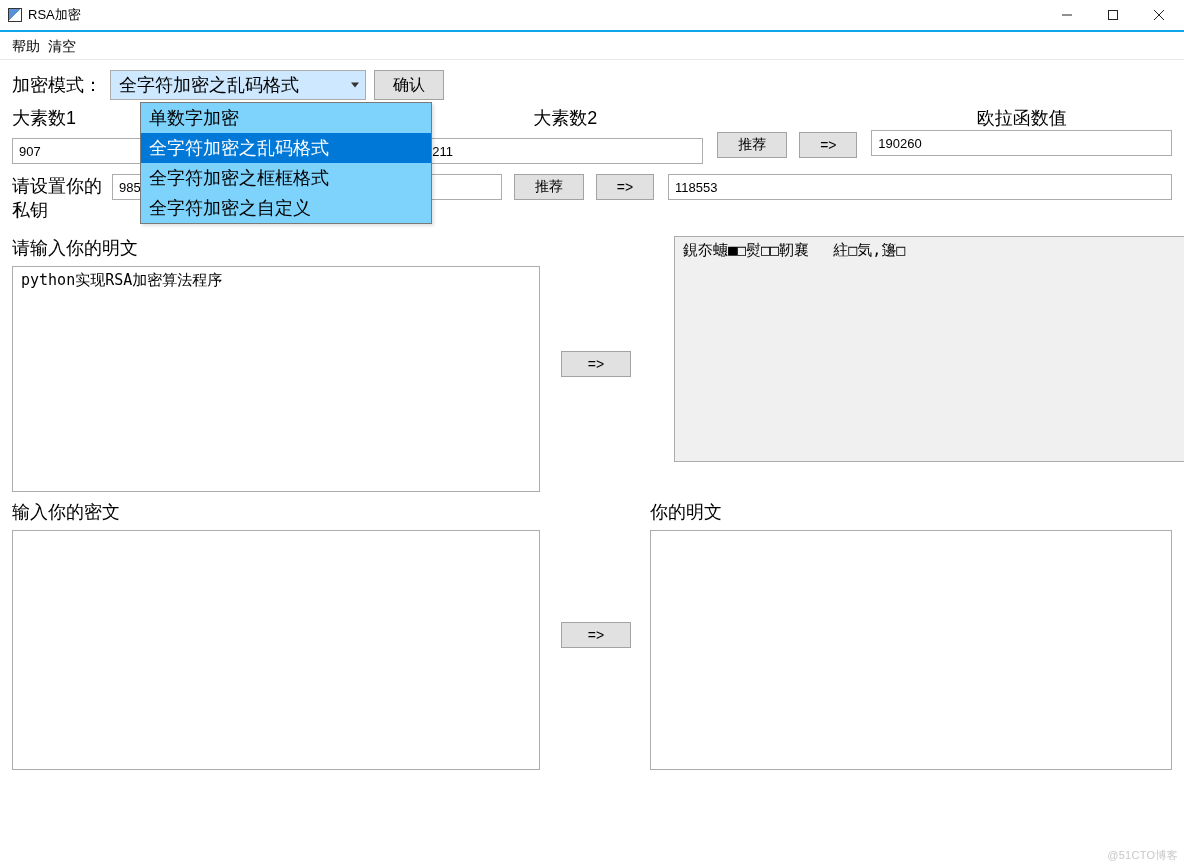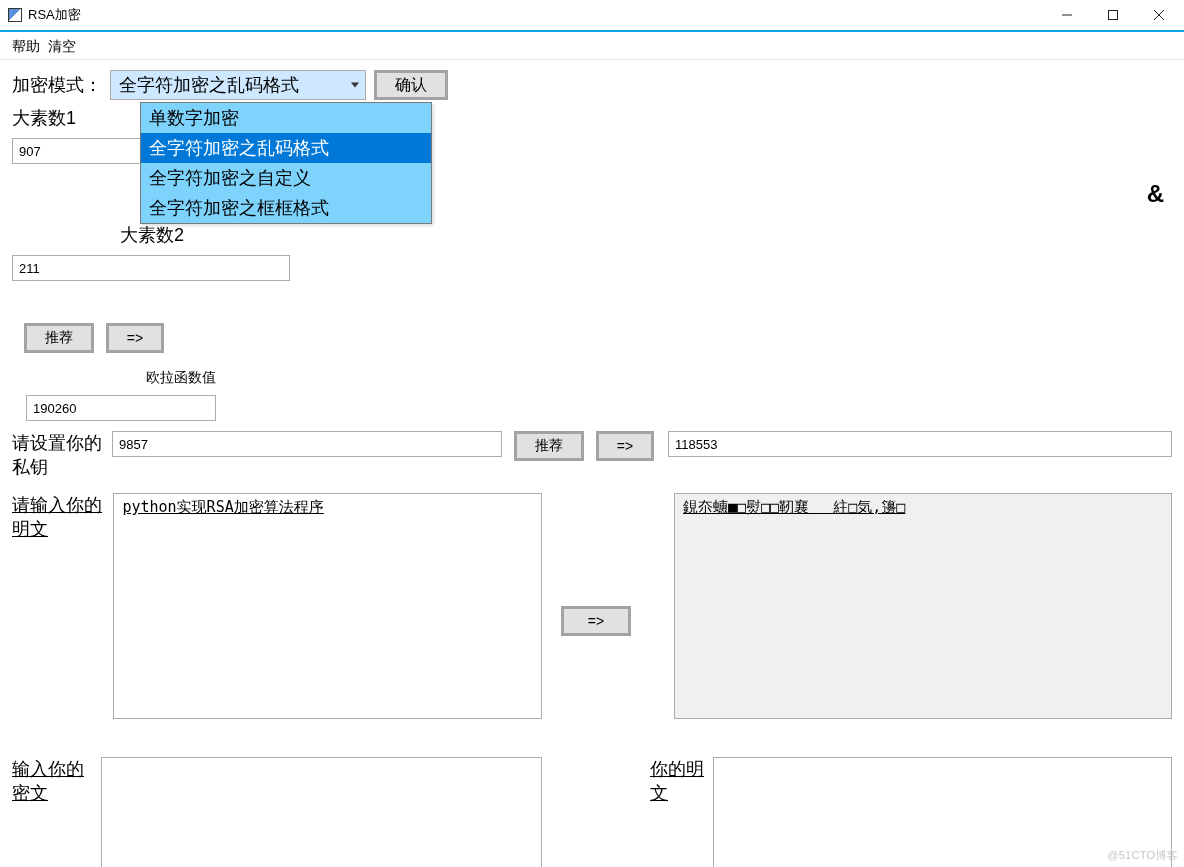--- a/index.html
+++ b/index.html
@@ -66,48 +66,48 @@
     border:1px solid #7a7a7a;
     z-index: 50;
     box-shadow: 2px 2px 3px rgba(0,0,0,0.12);
   }
   .dropdown-item {
     padding: 2px 8px 2px 8px; font-size: 18px; line-height: 26px;
   }
   .dropdown-item.selected { background:#0078d7; color:#ffffff; }
 
   .btn {
-    background:#e1e1e1; border:3px solid #a3a3a3;
+    background:#e1e1e1; border:1px solid #a3a3a3;
     height:30px; padding:0 18px; font-size:16px; display:inline-flex; align-items:center; justify-content:center;
     min-width: 60px;
   }
   .btn-sm { height:26px; font-size:14px; padding:12px 14px; min-width:70px;}
   .input {
     height: 26px; border:1px solid #acacac; background:#fff; padding:0 6px;
     font-size: 13px;
   }
   .textarea {
     border:1px solid #acacac; background:#fff; padding:4px 8px;
     font-size: 15px; resize:none; overflow:auto;
   }
 
-  .primes-row { display:flex; align-items:flex-start; gap:16px; margin-top:2px;flex-direction:column;}
+  .primes-row { display:flex; align-items:flex-start; gap:0; margin-top:2px;}
   .prime-block { display:flex; flex-direction:column; }
   .prime-label { font-size:18px; margin-bottom:8px; }
-  .euler-label { font-size:14px; text-align:right; margin-bottom:8px; }
+  .euler-label { font-size:18px; text-align:center; margin-bottom:0; }
   .amp { font-size:24px; font-weight:bold; padding: 0 8px; align-self:flex-end; margin-bottom:-1px;}
 
   .primes-inputs { display:flex; align-items:center; gap:12px;}
 
   .keys-row { display:flex; align-items:flex-start; margin-top:10px;}
   .key-block { display:flex; flex-direction:row;}
   .key-label { font-size:18px; margin-bottom:6px;}
 
   .textpair { display:flex; align-items:flex-start; margin-top:8px;}
-  .text-block { display:flex; flex-direction:row;text-decoration:underline;}
+  .text-block { display:flex; flex-direction:column;}
   .text-label { font-size:18px; margin-bottom:6px;}
   .mid-col { display:flex; flex-direction:column; align-items:center; justify-content:center;}
 
   .watermark {
     position:absolute; right:6px; bottom:4px;
     font-size:11px; color:#c7c7c7; letter-spacing:0.3px;
     pointer-events:none;
   }
 </style>
 </head>
@@ -146,22 +146,22 @@
   <div class="row-mode" style="position:relative;">
     <div class="lbl-big">加密模式：</div>
     <div class="combo combo-highlight">
       <span>全字符加密之乱码格式</span>
     </div>
     <div class="btn">确认</div>
 
     <div class="dropdown">
       <div class="dropdown-item">单数字加密</div>
       <div class="dropdown-item selected">全字符加密之乱码格式</div>
+      <div class="dropdown-item">全字符加密之框框格式</div>
       <div class="dropdown-item">全字符加密之自定义</div>
-      <div class="dropdown-item">全字符加密之框框格式</div>
     </div>
   </div>
 
   <div class="primes-row">
     <div class="prime-block" style="width:380px;">
       <div class="prime-label">大素数1</div>
       <input class="input" style="width: 378px;" value="907">
     </div>
     <div class="amp">&amp;</div>
     <div class="prime-block" style="width:280px;">

